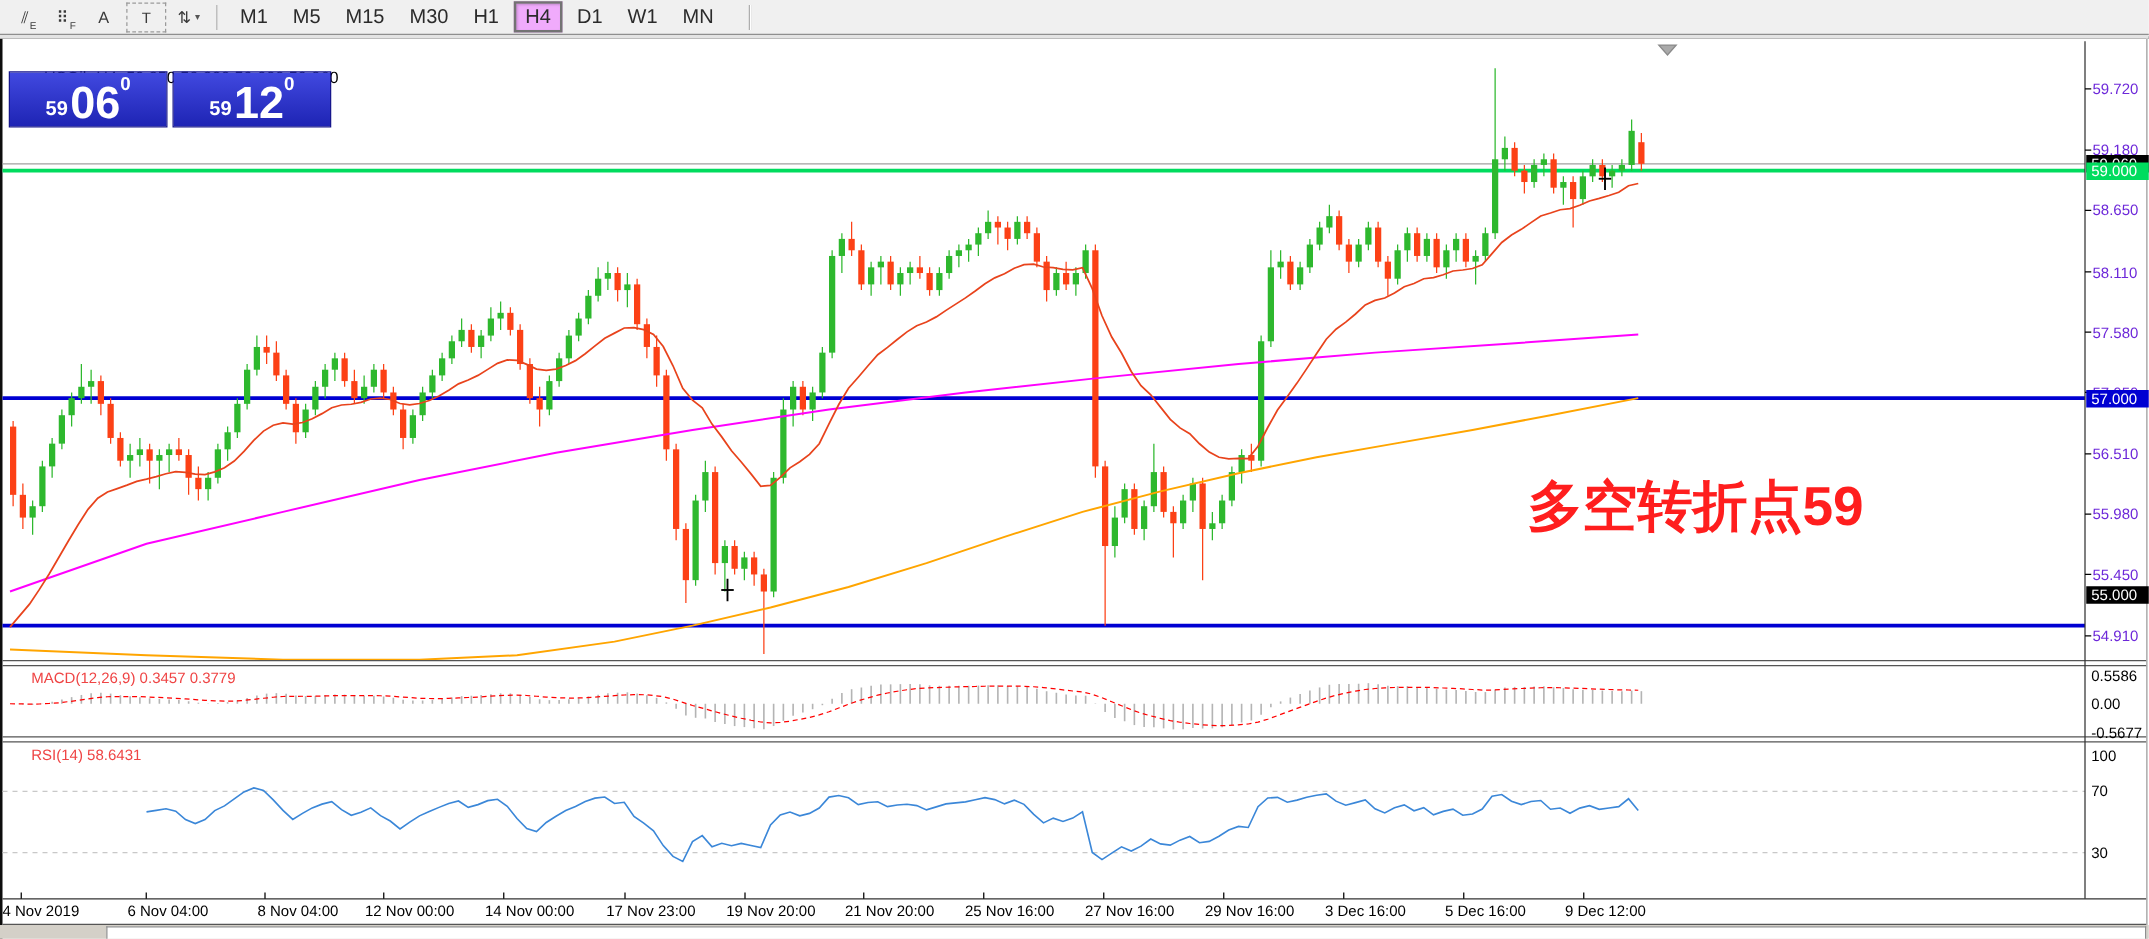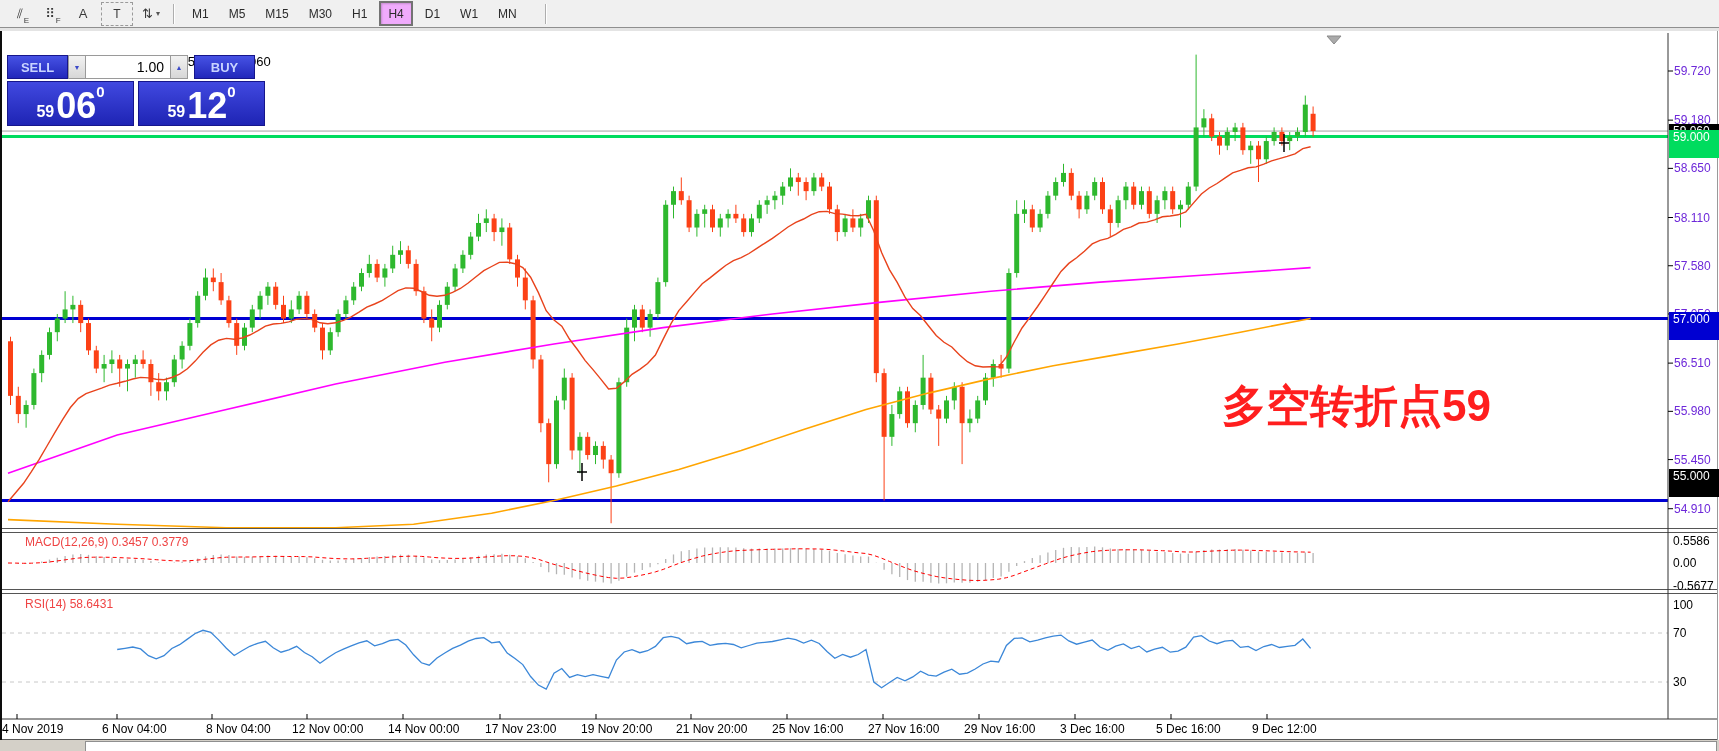--- a/index.html
+++ b/index.html
@@ -9,21 +9,21 @@
   .toolbar{position:absolute;top:0;left:0;width:1719px;height:28px;background:#f0f0f0;
            border-bottom:1px solid #8f8f8f;display:flex;align-items:center;padding-left:8px;
            box-sizing:border-box;z-index:6}
   .tool{height:22px;min-width:24px;display:flex;align-items:center;justify-content:center;
         font-size:13px;color:#3a3a3a;margin:0 3px;position:relative;cursor:default}
   .tool .sub{font-size:8px;color:#3a3a3a;align-self:flex-end;margin-left:1px}
   .tool.boxed{border:1px dashed #9a9a9a;padding:0 3px;font-size:12px}
   .tool .caret{font-size:8px;color:#555;margin-left:3px}
   .tsep{width:1px;height:20px;background:#aeaeae;border-right:1px solid #fff;margin:0 7px}
   .tfbtn{height:21px;padding:0 7px;display:flex;align-items:center;justify-content:center;
-         font-size:12px;color:#2b2b2b;margin:0 2px;border:1px solid transparent;cursor:default}
+         font-size:16px;color:#2b2b2b;margin:0 2px;border:1px solid transparent;cursor:default}
   .tfbtn.active{background:#f0abfc;border:2px solid #737373;box-shadow:inset 1px 1px 2px rgba(0,0,0,.18)}
   
   .win{position:absolute;left:0;top:29px;width:1719px;height:722px;background:#fff;
        border-top:2px solid #0d0d0d;border-left:2px solid #0d0d0d;box-sizing:border-box;z-index:0}
   .topstrip{position:absolute;left:0;top:28px;width:1719px;height:3px;background:#e4e4e4;z-index:5}
   #chart-svg{position:absolute;left:0;top:0;width:1719px;height:751px;z-index:1;pointer-events:none}
   .chart-title{position:absolute;left:13px;top:39px;font-size:13px;color:#000;z-index:2;white-space:pre}
   .chart-title .tri{font-size:9px;vertical-align:1px;margin-right:6px}
   
   .trade{position:absolute;left:7px;top:55px;width:258px;z-index:3}
@@ -41,21 +41,21 @@
   .prow{display:flex;margin-top:2px}
   .pbox{width:127px;height:45px;background:linear-gradient(#4149e0,#1e24b4);border:1px solid #16168c;
       box-sizing:border-box;display:flex;align-items:flex-end;justify-content:center;
       color:#fff;cursor:pointer;padding-bottom:3px}
   .pbox + .pbox{margin-left:4px}
   .psm{font-size:16px;font-weight:bold;line-height:1;margin-right:2px;margin-bottom:2px}
   .pbig{font-size:36px;font-weight:bold;line-height:.85}
   .psup{font-size:15px;font-weight:bold;line-height:1;align-self:flex-start;margin-top:2px}
   
   .plabel{position:absolute;left:1674px;font-size:12px;color:#6d28d9;z-index:2;white-space:nowrap}
-  .pbadge{position:absolute;left:1669px;width:50px;height:28px;font-size:12px;color:#fff;
+  .pbadge{position:absolute;left:1669px;width:50px;height:14px;font-size:12px;color:#fff;
           z-index:3;text-align:left;padding-left:4px;line-height:14px;box-sizing:border-box}
   .ind-label{position:absolute;left:25px;font-size:12px;color:#ef4444;z-index:2}
   .iscale{position:absolute;left:1673px;font-size:12px;color:#000;z-index:2}
   .dlabel{position:absolute;top:722px;font-size:12px;color:#000;z-index:2;white-space:nowrap}
   .annotation{position:absolute;left:1222px;top:384px;font-size:44px;line-height:1;
               font-weight:bold;color:#ff1e1e;z-index:2;white-space:nowrap}
   .bstrip{position:absolute;left:0;top:740px;width:1719px;height:11px;background:#d4d0c8;z-index:4}
   .bstrip .tabs{position:absolute;left:85px;top:1px;right:2px;height:10px;background:#fff;
                 border:1px solid #8f8f8f;border-bottom:none;box-sizing:border-box}
 </style>
@@ -650,32 +650,20 @@
     <line x1="1075" y1="714" x2="1075" y2="719" stroke="#000" stroke-width="1"></line>
     <line x1="1171" y1="714" x2="1171" y2="719" stroke="#000" stroke-width="1"></line>
     <line x1="1267" y1="714" x2="1267" y2="719" stroke="#000" stroke-width="1"></line>
   </svg>
 
 <div class="chart-title">
   <span class="tri">▲</span><span>USOil-,H4</span><span>  </span><span>59.250 59.330 59.000 59.060</span>
 </div>
 
 <div class="trade">
-  <div class="trow">
-    <button class="sell-btn">SELL</button>
-    <button class="spin">
-        <span>▼</span>
-      </button>
-    <input class="vol" value="1.00" style="">
-    <button class="spin">
-        <span>▲</span>
-      </button>
-    <div class="gap"></div>
-    <button class="buy-btn">BUY</button>
-  </div>
   <div class="prow">
     <div class="pbox">
       <span class="psm">59</span>
       <span class="pbig">06</span>
       <span class="psup">0</span>
     </div>
     <div class="pbox">
       <span class="psm">59</span>
       <span class="pbig">12</span>
       <span class="psup">0</span>

